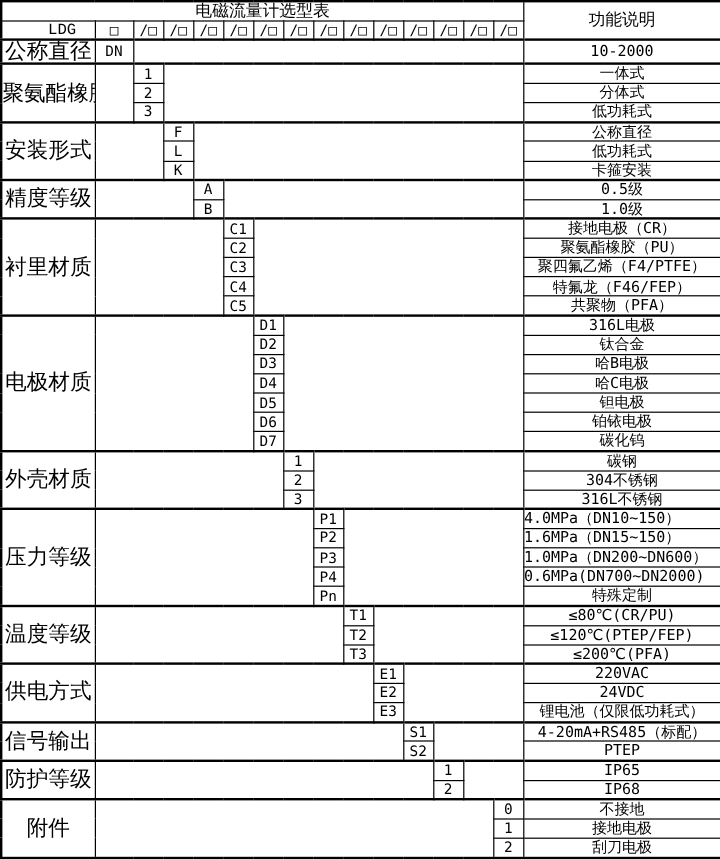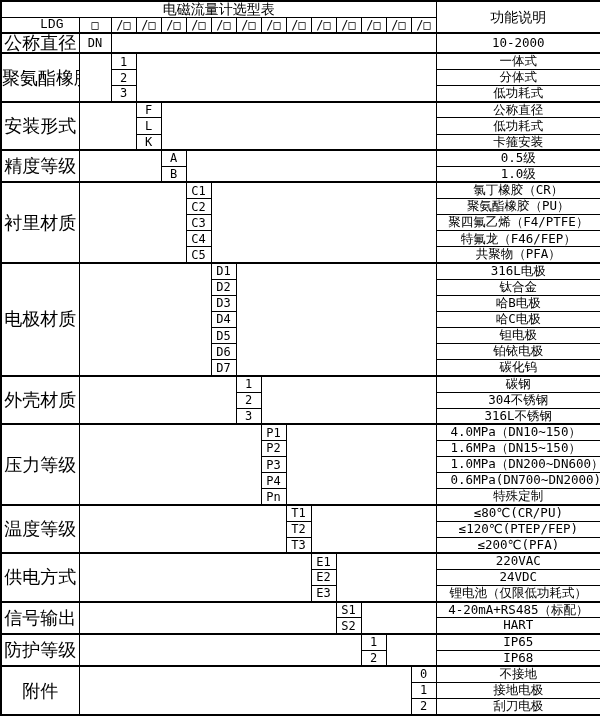--- a/index.html
+++ b/index.html
@@ -9,21 +9,21 @@
   td{border:1px solid #000;padding:0;font-size:13px;line-height:1;
      text-align:center;vertical-align:middle;overflow:hidden;white-space:nowrap;}
   tr{height:16px;}
   td.title{font-size:14px;}
   td.fn-head{font-size:14px;}
   td.prefix{text-align:center;padding-left:23px;font-family:Liberation Mono, monospace;}
   td.slot{font-size:12px;}
   td.glabel{font-size:18px;}
   td.code{font-size:12px;margin-top:40px;}
   td.fn{font-size:12.5px;margin-top:28px;}
-  td.fn.left{text-align:left;padding-left:14px;}
+  td.fn.left{text-align:left;padding-left:0;}
   tr.gstart td{border-top:2px solid #000;}
 </style>
 </head>
 <body>
 
 <table>
   <colgroup>
     <col style="width:78px">
     <col style="width:32px">
     <col style="width:25px">
@@ -108,21 +108,21 @@
       </tr>
       <tr>
         <td class="code">B</td>
         <td class="fn">1.0级</td>
       </tr>
       <tr class="gstart">
         <td class="glabel" rowspan="5">衬里材质</td>
         <td class="sp" rowspan="5" colspan="4"></td>
         <td class="code">C1</td>
         <td class="sp" rowspan="5" colspan="9"></td>
-        <td class="fn">氯丁橡胶（CR）</td>
+        <td class="fn">接地电极（CR）</td>
       </tr>
       <tr>
         <td class="code">C2</td>
         <td class="fn">聚氨酯橡胶（PU）</td>
       </tr>
       <tr>
         <td class="code">C3</td>
         <td class="fn">聚四氟乙烯（F4/PTFE）</td>
       </tr>
       <tr>
@@ -234,21 +234,21 @@
       </tr>
       <tr class="gstart">
         <td class="glabel" rowspan="2">信号输出</td>
         <td class="sp" rowspan="2" colspan="10"></td>
         <td class="code">S1</td>
         <td class="sp" rowspan="2" colspan="3"></td>
         <td class="fn">4-20mA+RS485（标配）</td>
       </tr>
       <tr>
         <td class="code">S2</td>
-        <td class="fn">HART</td>
+        <td class="fn">PTEP</td>
       </tr>
       <tr class="gstart">
         <td class="glabel" rowspan="2">防护等级</td>
         <td class="sp" rowspan="2" colspan="11"></td>
         <td class="code">1</td>
         <td class="sp" rowspan="2" colspan="2"></td>
         <td class="fn">IP65</td>
       </tr>
       <tr>
         <td class="code">2</td>

